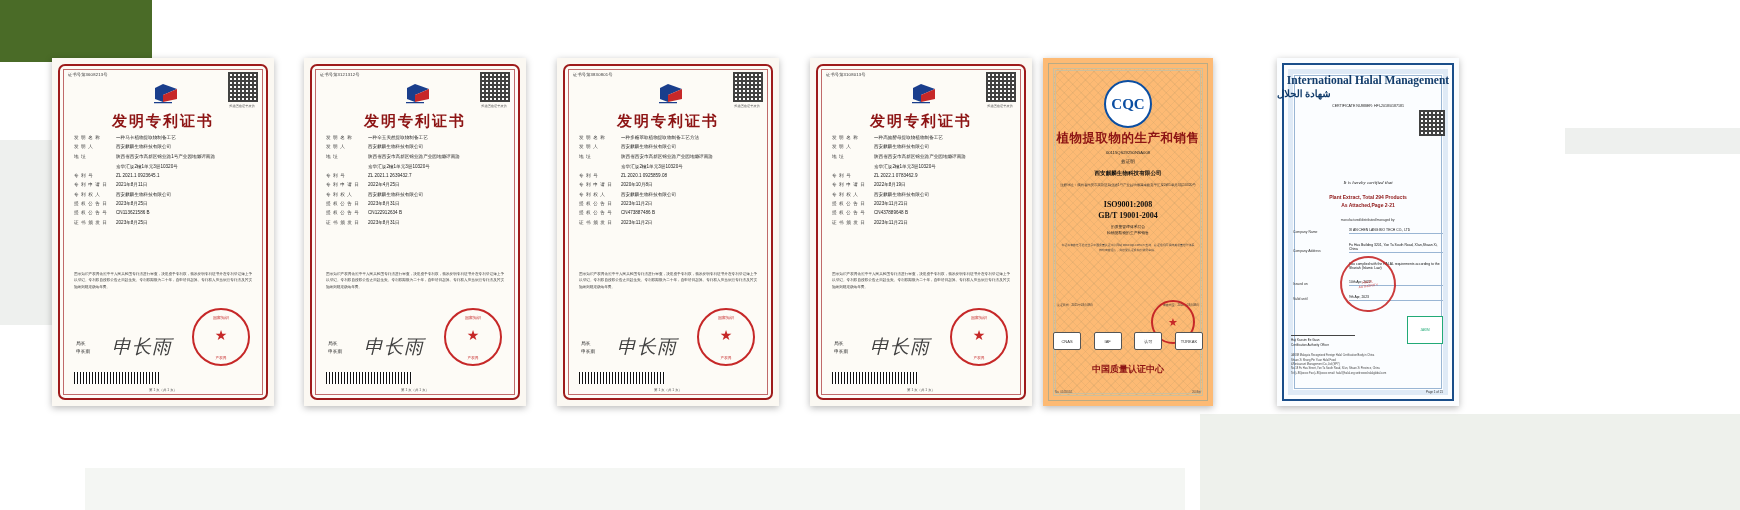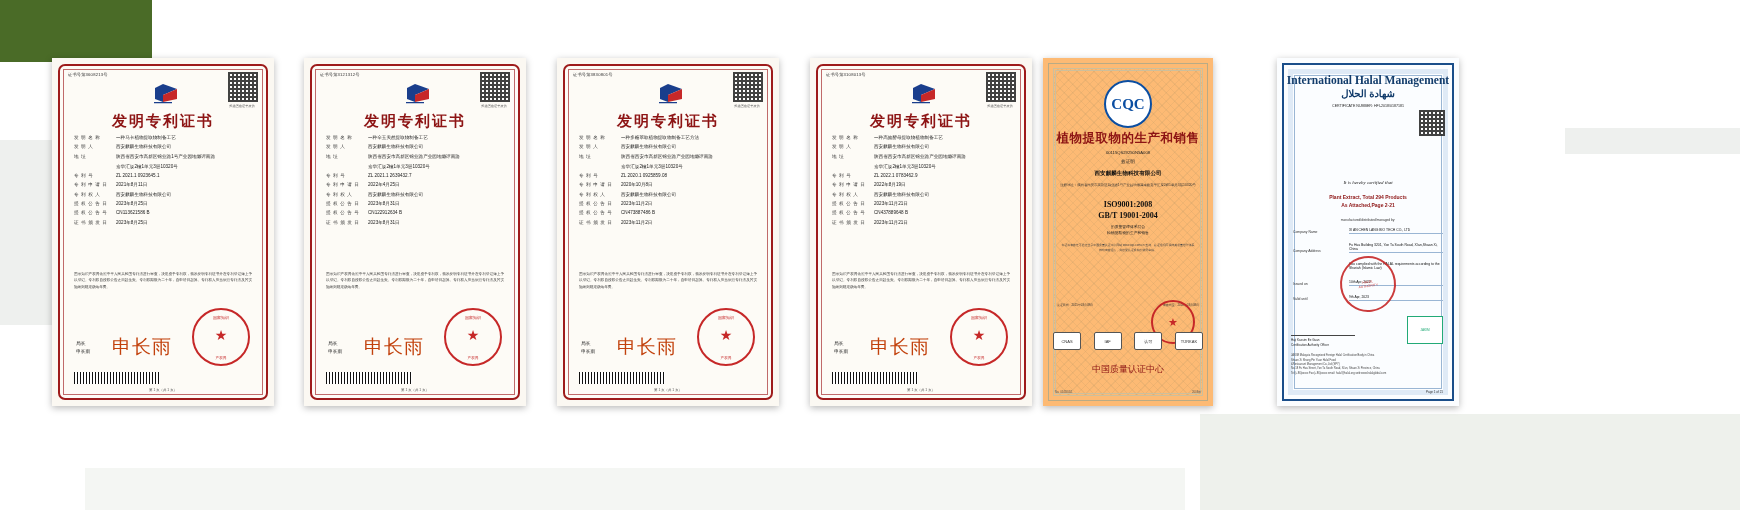--- a/index.html
+++ b/index.html
@@ -51,21 +51,21 @@
            font-size:15px;letter-spacing:2px;}
   .p-rows{position:absolute;top:70px;left:14px;right:14px;}
   .p-row{display:flex;font-size:4.6px;color:#222;line-height:1.05;margin-bottom:4.6px;}
   .p-label{width:42px;flex:none;color:#333;letter-spacing:.6px;}
   .p-val{flex:1;}
   .p-cont{margin-left:42px;font-size:4.6px;color:#222;margin-bottom:4.6px;}
   .p-para{position:absolute;top:205px;left:14px;right:14px;font-size:3.6px;line-height:1.75;
           color:#333;text-align:justify;}
   .p-sign{position:absolute;left:16px;bottom:42px;font-size:4.8px;color:#222;line-height:1.7;}
   .p-hand{position:absolute;left:52px;bottom:38px;font-family:"Liberation Serif",serif;
-          font-size:19px;color:#c2410c;letter-spacing:1px;}
+          font-size:19px;color:#404040;letter-spacing:1px;font-style:italic;}
   .p-seal{position:absolute;right:16px;bottom:32px;width:54px;height:54px;border-radius:50%;
           border:2px solid #c62828;color:#c62828;}
   .p-seal .star{position:absolute;left:50%;top:46%;transform:translate(-50%,-50%);
                 font-size:14px;color:#c62828;}
   .p-seal .txt-top{position:absolute;top:5px;left:0;right:0;text-align:center;font-size:4px;}
   .p-seal .txt-bot{position:absolute;bottom:4px;left:0;right:0;text-align:center;font-size:3.6px;}
   .p-barcode{position:absolute;left:14px;bottom:14px;width:86px;height:12px;
              background:repeating-linear-gradient(90deg,#111 0 1px,#fff 1px 3px);}
   .p-page{position:absolute;left:0;right:0;bottom:6px;text-align:center;font-size:3.4px;color:#555;}
 
@@ -99,32 +99,32 @@
   .cqc-dates{position:absolute;top:245px;left:14px;right:14px;display:flex;justify-content:space-between;
              font-size:2.9px;color:#333;text-align:center;}
   .cqc-marks{position:absolute;bottom:56px;left:10px;right:10px;display:flex;align-items:center;
              justify-content:space-between;}
   .mark{width:26px;height:16px;border:1px solid #555;border-radius:2px;font-size:4px;color:#333;
         display:flex;align-items:center;justify-content:center;background:#fff;}
   .cqc-seal{position:absolute;right:18px;bottom:62px;width:40px;height:40px;border-radius:50%;
             border:2px solid #c62828;color:#c62828;font-size:3px;}
   .cqc-seal .star{position:absolute;left:50%;top:50%;transform:translate(-50%,-50%);font-size:11px;}
   .cqc-foot{position:absolute;bottom:30px;left:0;right:0;text-align:center;
-            font-family:"Liberation Serif",serif;font-weight:normal;font-size:9px;color:#8d1414;}
+            font-family:"Liberation Serif",serif;font-weight:bold;font-size:9px;color:#8d1414;}
   .cqc-smallfoot{position:absolute;bottom:12px;left:12px;font-size:2.8px;color:#555;}
   .cqc-smallfoot2{position:absolute;bottom:12px;right:12px;font-size:2.8px;color:#555;}
 
   
   .halal{width:182px;height:348px;top:58px;left:1277px;background:#fbfdff;}
   .halal .frame{position:absolute;inset:5px;border:2px solid #1a4e8a;}
   .halal .frame:after{content:"";position:absolute;inset:4px;border:5px solid #dfeaf6;}
   .halal .frame:before{content:"";position:absolute;inset:10px;border:1px solid #9ab6d4;}
   .h-title{position:absolute;top:16px;left:0;right:0;text-align:center;
            font-family:"Liberation Serif",serif;font-weight:bold;font-size:11.5px;color:#123c6b;}
-  .h-title2{position:absolute;top:30px;left:0;right:0;text-align:center;
+  .h-title2{position:absolute;top:30px;left:0;right:0;
             font-family:"Liberation Serif",serif;font-weight:bold;font-size:10px;color:#123c6b;}
   .h-num{position:absolute;top:46px;left:0;right:0;text-align:center;font-size:3.6px;color:#222;}
   .h-qr{position:absolute;top:52px;right:14px;width:26px;height:26px;
         background:
           repeating-linear-gradient(90deg,#222 0 2px,transparent 2px 4px),
           repeating-linear-gradient(0deg,#222 0 2px,transparent 2px 4px);
         background-color:#fff;opacity:.85;}
   .h-logo{position:absolute;top:58px;left:50%;transform:translateX(-50%);
           width:64px;height:54px;border-radius:50%;border:3px solid #1f7a34;
           display:flex;align-items:center;justify-content:center;

